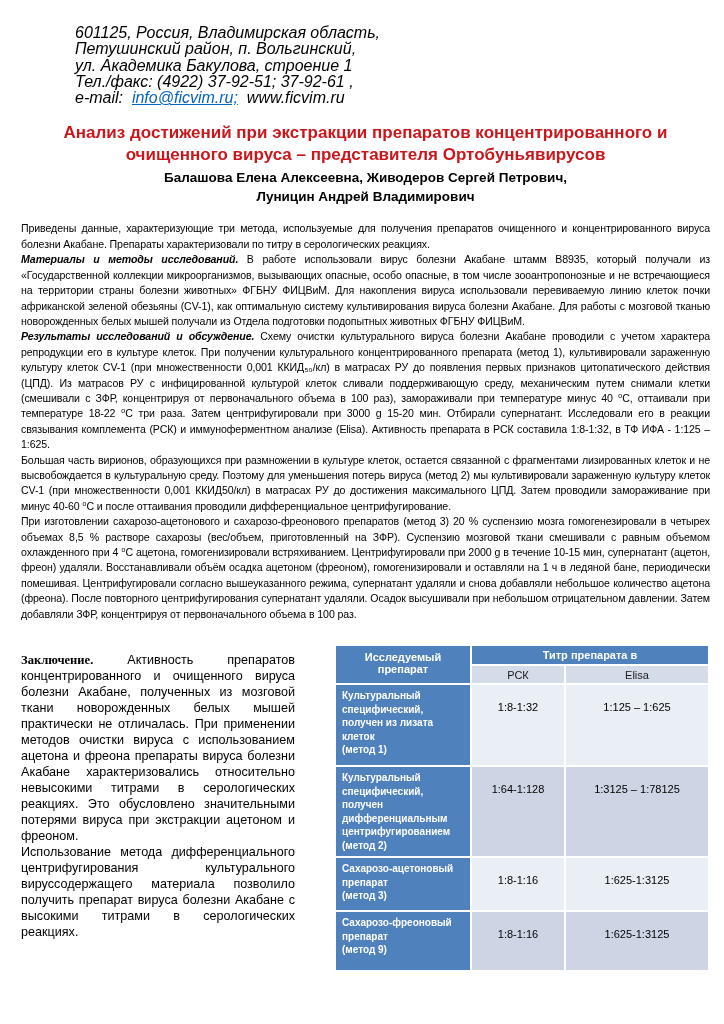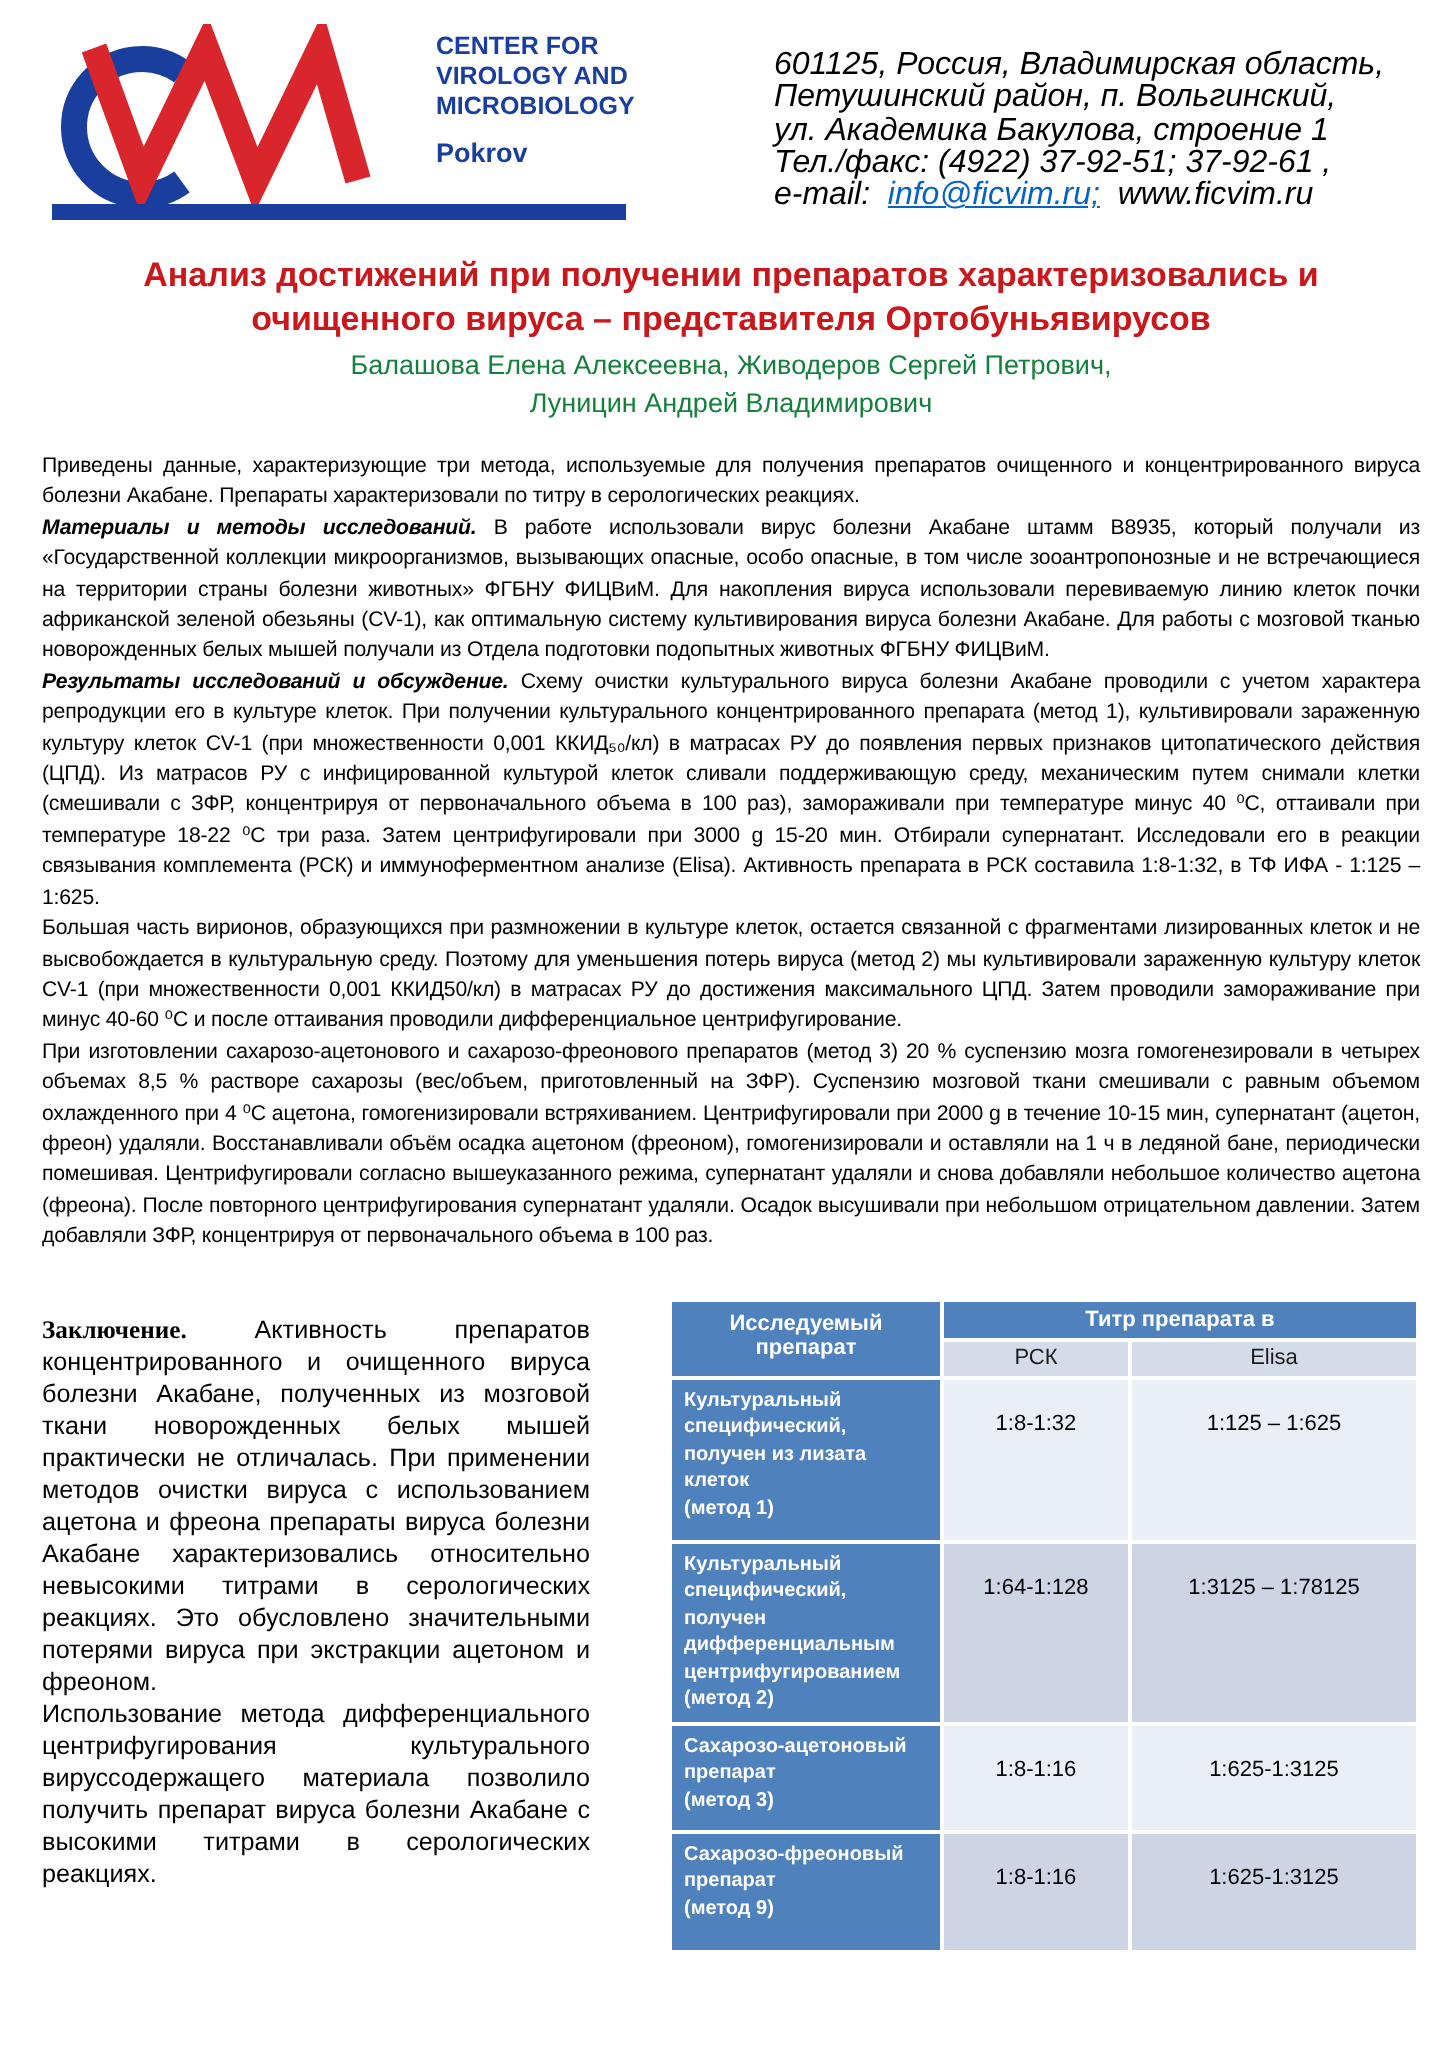--- a/index.html
+++ b/index.html
@@ -20,21 +20,21 @@
   .logo-city { margin-top:8px; font-size:13.5px; }
 
   .contact { margin-left:54px; margin-top:13px; font-style:italic; font-size:16px;
              line-height:16.3px; white-space:nowrap; color:#000; }
   .contact-line { display:block; }
   .contact a { color:#0563c1; text-decoration:underline; font-style:italic; }
 
   
   .title { color:#c9171c; font-weight:bold; font-size:17px; line-height:22px;
            text-align:center; max-width:614px; margin:16px auto 3px auto; }
-  .authors { color:#15803d; font-weight:normal; font-size:13.5px; line-height:18.5px;
+  .authors { color:#000000; font-weight:bold; font-size:13.5px; line-height:18.5px;
              text-align:center; white-space:pre-line; }
 
   
   .abstract { margin-top:15px; font-size:10.6px; line-height:15.4px;
               text-align:justify; letter-spacing:-0.1px; }
   .abstract p { margin:0; }
   .lead { font-weight:bold; font-style:italic; }
 
   
   .columns { display:flex; margin-top:22px; }
@@ -62,47 +62,34 @@
   tr.r2 td { height:84px; }
   tr.r3 td { height:52px; }
   tr.r4 td { height:58px; }
 </style>
 </head>
 <body>
 
 <div class="page">
 
   <div class="header">
-    <div class="logo">
-      <svg width="200" height="97" viewBox="0 0 200 97">
-        <path d="M 70 24 A 34 34 0 1 0 70 79" fill="none" stroke="#1a3e9e" stroke-width="13"></path>
-        <polyline points="26,12 50,78 82,12 107,78 139,12 158,78" fill="none" stroke="#d8262c" stroke-width="13" stroke-miterlimit="5"></polyline>
-      </svg>
-      <div class="logo-text">
-        <div>CENTER FOR</div>
-        <div>VIROLOGY AND</div>
-        <div>MICROBIOLOGY</div>
-        <div class="logo-city">Pokrov</div>
-      </div>
-      <div class="logo-bar"></div>
-    </div>
 
     <div class="contact">
       <span class="contact-line">601125, Россия, Владимирская область,</span>
       <span class="contact-line">Петушинский район, п. Вольгинский,</span>
       <span class="contact-line">ул. Академика Бакулова, строение 1</span>
       <span class="contact-line">Тел./факс: (4922) 37-92-51; 37-92-61 ,</span>
       <span class="contact-line"><span>e-mail:</span>&nbsp;
         <a href="#">info@ficvim.ru;</a>&nbsp;
         <span>www.ficvim.ru</span>
       </span>
     </div>
   </div>
 
-  <div class="title">Анализ достижений при получении препаратов характеризовались и очищенного вируса – представителя Ортобуньявирусов</div>
+  <div class="title">Анализ достижений при экстракции препаратов концентрированного и очищенного вируса – представителя Ортобуньявирусов</div>
   <div class="authors">Балашова Елена Алексеевна, Живодеров Сергей Петрович,
 Луницин Андрей Владимирович</div>
 
   <div class="abstract">
     <p><span>Приведены данные, характеризующие три метода, используемые для получения препаратов очищенного и концентрированного вируса болезни Акабане. Препараты характеризовали по титру в серологических реакциях.</span></p>
     <p><span class="lead">Материалы и методы исследований.</span><span> В работе использовали вирус болезни Акабане штамм В8935, который получали из «Государственной коллекции микроорганизмов, вызывающих опасные, особо опасные, в том числе зооантропонозные и не встречающиеся на территории страны болезни животных» ФГБНУ ФИЦВиМ. Для накопления вируса использовали перевиваемую линию клеток почки африканской зеленой обезьяны (CV-1), как оптимальную систему культивирования вируса болезни Акабане. Для работы с мозговой тканью новорожденных белых мышей получали из Отдела подготовки подопытных животных ФГБНУ ФИЦВиМ.</span></p>
     <p><span class="lead">Результаты исследований и обсуждение.</span><span> Схему очистки культурального вируса болезни Акабане проводили с учетом характера репродукции его в культуре клеток. При получении культурального концентрированного препарата (метод 1), культивировали зараженную культуру клеток CV-1 (при множественности 0,001 ККИД₅₀/кл) в матрасах РУ до появления первых признаков цитопатического действия (ЦПД). Из матрасов РУ с инфицированной культурой клеток сливали поддерживающую среду, механическим путем снимали клетки (смешивали с ЗФР, концентрируя от первоначального объема в 100 раз), замораживали при температуре минус 40 ⁰С, оттаивали при температуре 18-22 ⁰С три раза. Затем центрифугировали при 3000 g 15-20 мин. Отбирали супернатант. Исследовали его в реакции связывания комплемента (РСК) и иммуноферментном анализе (Elisa). Активность препарата в РСК составила 1:8-1:32, в ТФ ИФА - 1:125 – 1:625.</span></p>
     <p><span>Большая часть вирионов, образующихся при размножении в культуре клеток, остается связанной с фрагментами лизированных клеток и не высвобождается в культуральную среду. Поэтому для уменьшения потерь вируса (метод 2) мы культивировали зараженную культуру клеток CV-1 (при множественности 0,001 ККИД50/кл) в матрасах РУ до достижения максимального ЦПД. Затем проводили замораживание при минус 40-60 ⁰С и после оттаивания проводили дифференциальное центрифугирование.</span></p>
     <p><span>При изготовлении сахарозо-ацетонового и сахарозо-фреонового препаратов (метод 3) 20 % суспензию мозга гомогенезировали в четырех объемах 8,5 % растворе сахарозы (вес/объем, приготовленный на ЗФР). Суспензию мозговой ткани смешивали с равным объемом охлажденного при 4 ⁰С ацетона, гомогенизировали встряхиванием. Центрифугировали при 2000 g в течение 10-15 мин, супернатант (ацетон, фреон) удаляли. Восстанавливали объём осадка ацетоном (фреоном), гомогенизировали и оставляли на 1 ч в ледяной бане, периодически помешивая. Центрифугировали согласно вышеуказанного режима, супернатант удаляли и снова добавляли небольшое количество ацетона (фреона). После повторного центрифугирования супернатант удаляли. Осадок высушивали при небольшом отрицательном давлении. Затем добавляли ЗФР, концентрируя от первоначального объема в 100 раз.</span></p>
   </div>

